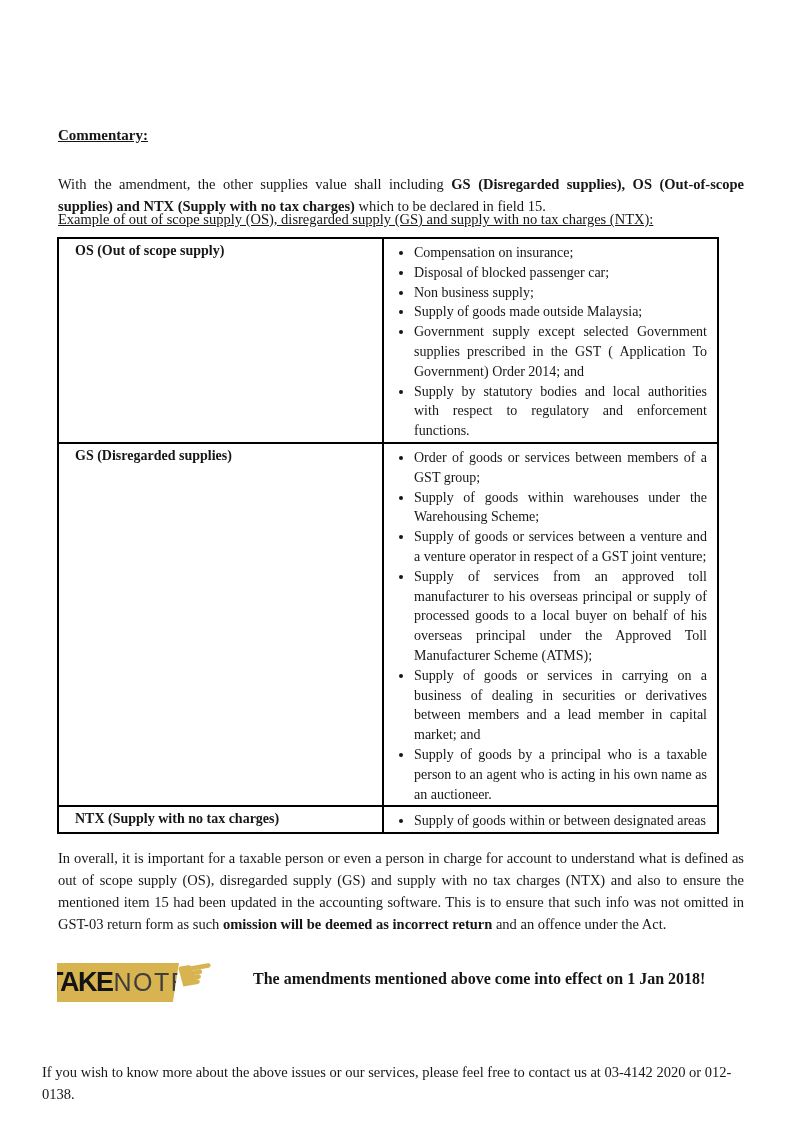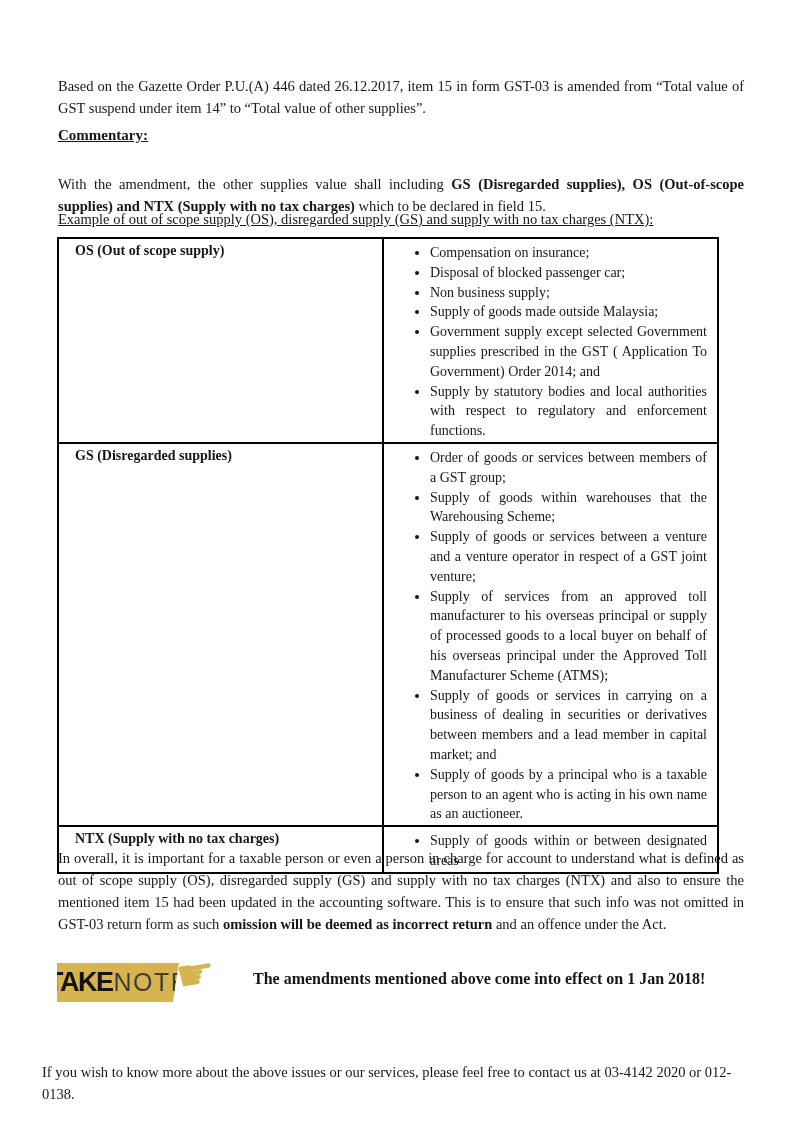--- a/index.html
+++ b/index.html
@@ -35,21 +35,21 @@
     width: 662px;
     border-collapse: collapse;
     table-layout: fixed;
   }
   table.gst-table, table.gst-table td { border: 2px solid #000; }
   td.cell-label {
     font-weight: bold; vertical-align: top;
     padding: 4px 10px 0 16px; font-size: 14px;
   }
   td.cell-items { vertical-align: top; padding: 1px 10px 1px 0; }
-  td.cell-items ul { margin: 3px 0 0 0; padding-left: 46px; }
+  td.cell-items ul { margin: 3px 0 0 0; padding-left: 30px; }
   td.cell-items li {
     text-align: justify; font-size: 14px; line-height: 19.8px;
   }
   tr.row-os  { height: 195px; }
   tr.row-gs  { height: 355px; }
   tr.row-ntx { height: 26px; }
   #overall { left: 58px; top: 832px; width: 686px; }
   #takenote-logo {
     position: absolute; left: 57px; top: 963px;
     width: 122px; height: 39px;
@@ -75,21 +75,20 @@
     position: absolute; left: 253px; top: 970px;
     font-weight: bold; font-size: 16px; white-space: nowrap;
   }
   #footer { left: 42px; top: 1046px; width: 712px; text-align: left; }
 </style>
 </head>
 <body>
 
 <div class="page">
 
-  <p class="para" id="intro">Based on the Gazette Order P.U.(A) 446 dated 26.12.2017, item 15 in form GST-03 is amended from “Total value of GST suspend under item 14” to “Total value of other supplies”.</p>
 
   <div id="commentary-heading">Commentary:</div>
 
   <p class="para" id="commentary-para"><span>With the amendment, the other supplies value shall including </span><b>GS (Disregarded supplies), OS (Out-of-scope supplies) and NTX (Supply with no tax charges)</b><span> which to be declared in field 15.</span></p>
 
   <div id="example-heading">Example of out of scope supply (OS), disregarded supply (GS) and supply with no tax charges (NTX):</div>
 
   <table class="gst-table">
     <colgroup>
       <col style="width:325px">
@@ -107,21 +106,21 @@
               <li>Government supply except selected Government supplies prescribed in the GST ( Application To Government) Order 2014; and</li>
               <li>Supply by statutory bodies and local authorities with respect to regulatory and enforcement functions.</li>
             </ul>
       </td>
     </tr>
     <tr class="row-gs">
       <td class="cell-label">GS (Disregarded supplies)</td>
       <td class="cell-items">
         <ul>
               <li>Order of goods or services between members of a GST group;</li>
-              <li>Supply of goods within warehouses that the Warehousing Scheme;</li>
+              <li>Supply of goods within warehouses under the Warehousing Scheme;</li>
               <li>Supply of goods or services between a venture and a venture operator in respect of a GST joint venture;</li>
               <li>Supply of services from an approved toll manufacturer to his overseas principal or supply of processed goods to a local buyer on behalf of his overseas principal under the Approved Toll Manufacturer Scheme (ATMS);</li>
               <li>Supply of goods or services in carrying on a business of dealing in securities or derivatives between members and a lead member in capital market; and</li>
               <li>Supply of goods by a principal who is a taxable person to an agent who is acting in his own name as an auctioneer.</li>
             </ul>
       </td>
     </tr>
     <tr class="row-ntx">
       <td class="cell-label">NTX (Supply with no tax charges)</td>
       <td class="cell-items">

